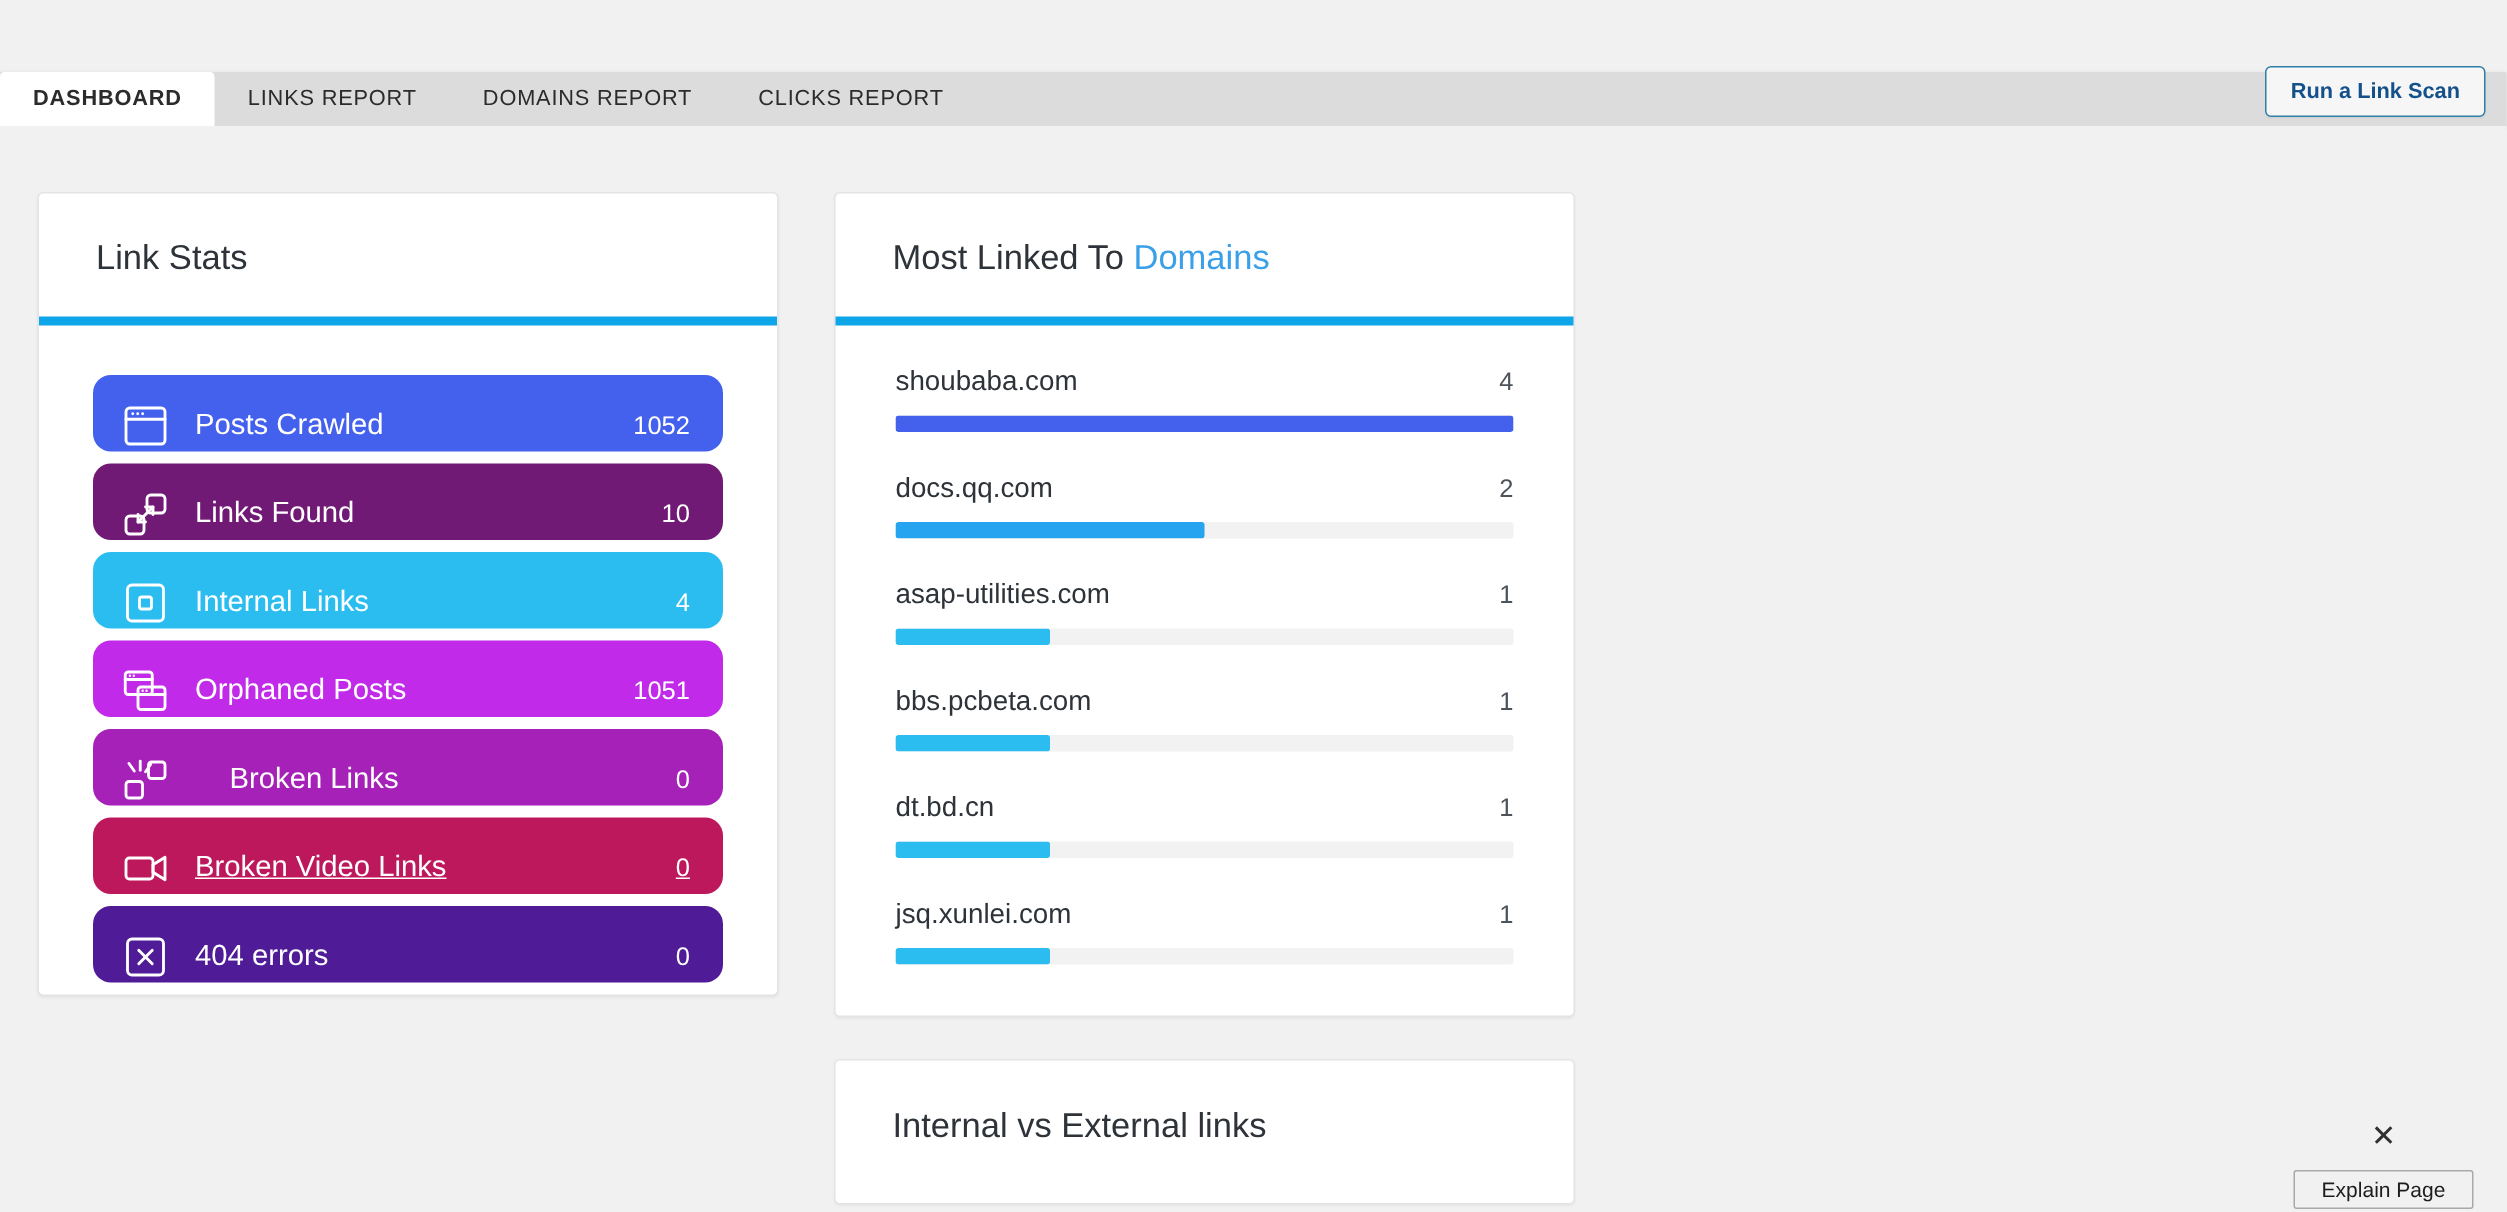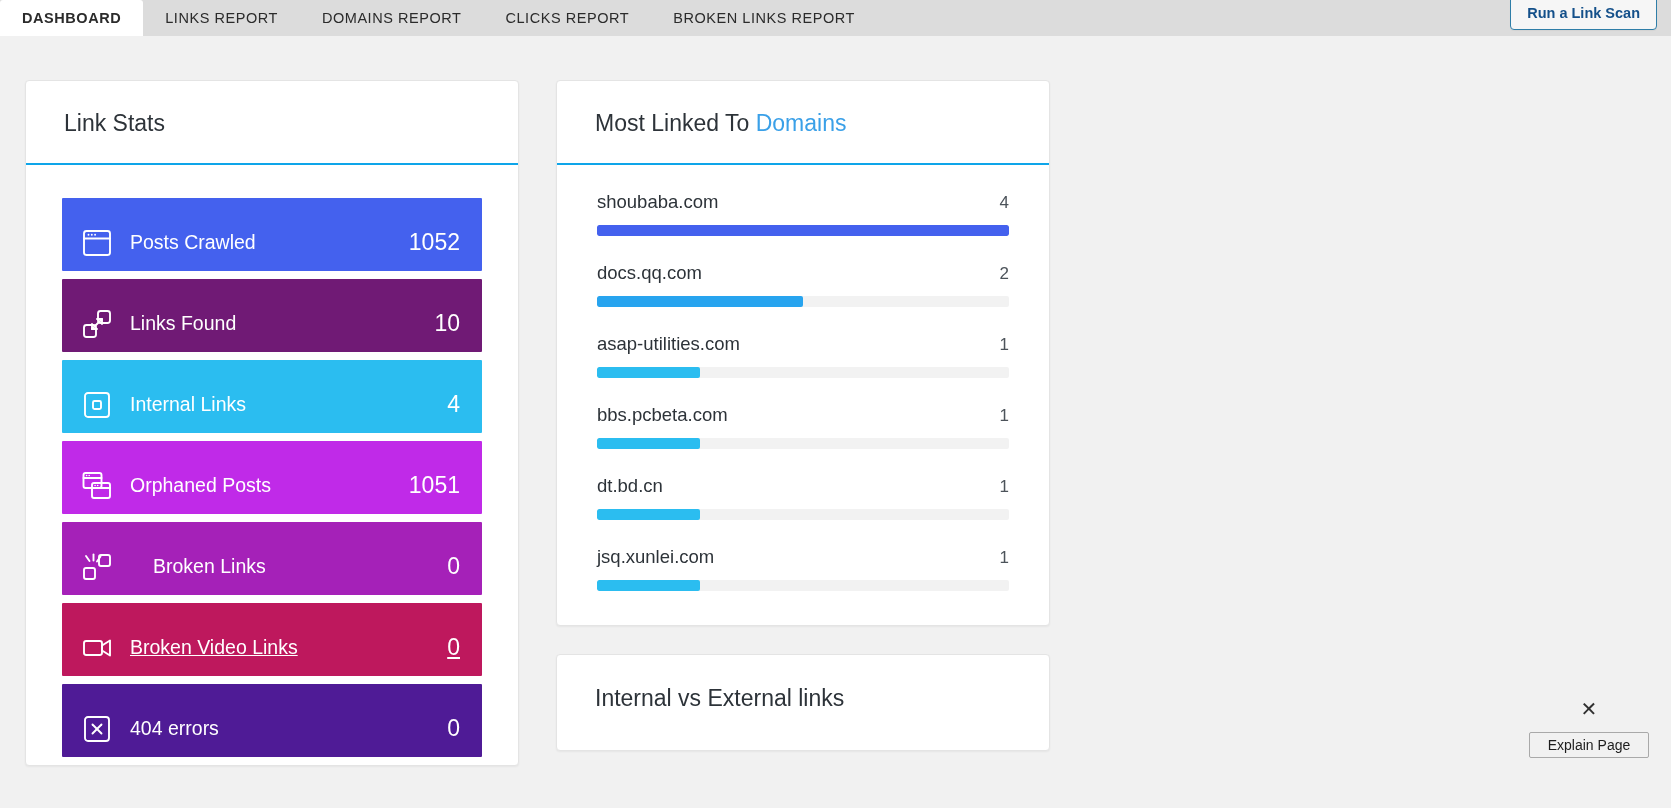--- a/index.html
+++ b/index.html
@@ -12,20 +12,21 @@
 
   
   .tabbar {
     position: relative;
     height: 36px;
     background: #dcdcdc;
     display: flex;
     align-items: flex-end;
     padding-left: 0;
     box-shadow: 0 1px 3px rgba(0,0,0,0.18);
+    margin-top: 48px;
   }
   .tab {
     font-size: 14.5px;
     letter-spacing: 0.55px;
     color: #2b2b2b;
     padding: 0 22px;
     height: 36px;
     line-height: 36px;
     white-space: nowrap;
     cursor: pointer;
@@ -66,54 +67,54 @@
     padding-left: 25px;
   }
   .card {
     background: #ffffff;
     border: 1px solid #e4e4e4;
     border-radius: 4px;
     box-shadow: 0 1px 2px rgba(0,0,0,0.05);
   }
   .card-head {
     padding: 29px 38px 26px 38px;
-    border-bottom: 2px solid #0ea5e9;
+    border-bottom: 6px solid #0ea5e9;
   }
   .card-title {
     font-size: 23px;
     color: #2d3339;
     font-weight: 400;
   }
   .card-title .accent { color: #3aa0e8; margin-top: 40px; }
 
   
   .col-left { width: 494px; }
   .stats-body { padding: 33px 36px 0 36px; }
   .stat {
     display: flex;
     align-items: center;
-    height: 73px;
-    border-radius: 1px;
+    height: 51px;
+    border-radius: 12px;
     margin-bottom: 8px;
     padding: 16px 22px 0 18px;
     color: #ffffff;
   }
   .stat .ico {
     width: 34px; height: 34px;
     flex: 0 0 34px;
     display: flex; align-items: center; justify-content: center;
   }
   .stat .ico svg { display:block; }
   .stat .lbl {
     flex: 1 1 auto;
     font-size: 19.5px;
     margin-left: 16px;
     white-space: nowrap;
   }
-  .stat .val { font-size: 23px; white-space: nowrap; }
+  .stat .val { font-size: 17px; white-space: nowrap; }
 
   
   .col-mid { width: 494px; }
   .dom-body { padding: 26px 40px 30px 40px; }
   .dom-row { margin-bottom: 26px; }
   .dom-row:last-child { margin-bottom: 4px; }
   .dom-top {
     display: flex;
     align-items: baseline;
     justify-content: space-between;
@@ -168,21 +169,20 @@
   }
 </style>
 </head>
 <body>
 
 <div class="tabbar">
   <div class="tab active"><span>DASHBOARD</span></div>
   <div class="tab"><span>LINKS REPORT</span></div>
   <div class="tab"><span>DOMAINS REPORT</span></div>
   <div class="tab"><span>CLICKS REPORT</span></div>
-  <div class="tab"><span>BROKEN LINKS REPORT</span></div>
   <button class="scan-btn">Run a Link Scan</button>
 </div>
 
 <div class="page">
   <div class="cols">
 
     <div class="col-left">
       <div class="card">
         <div class="card-head">
           <div class="card-title">Link Stats</div>

